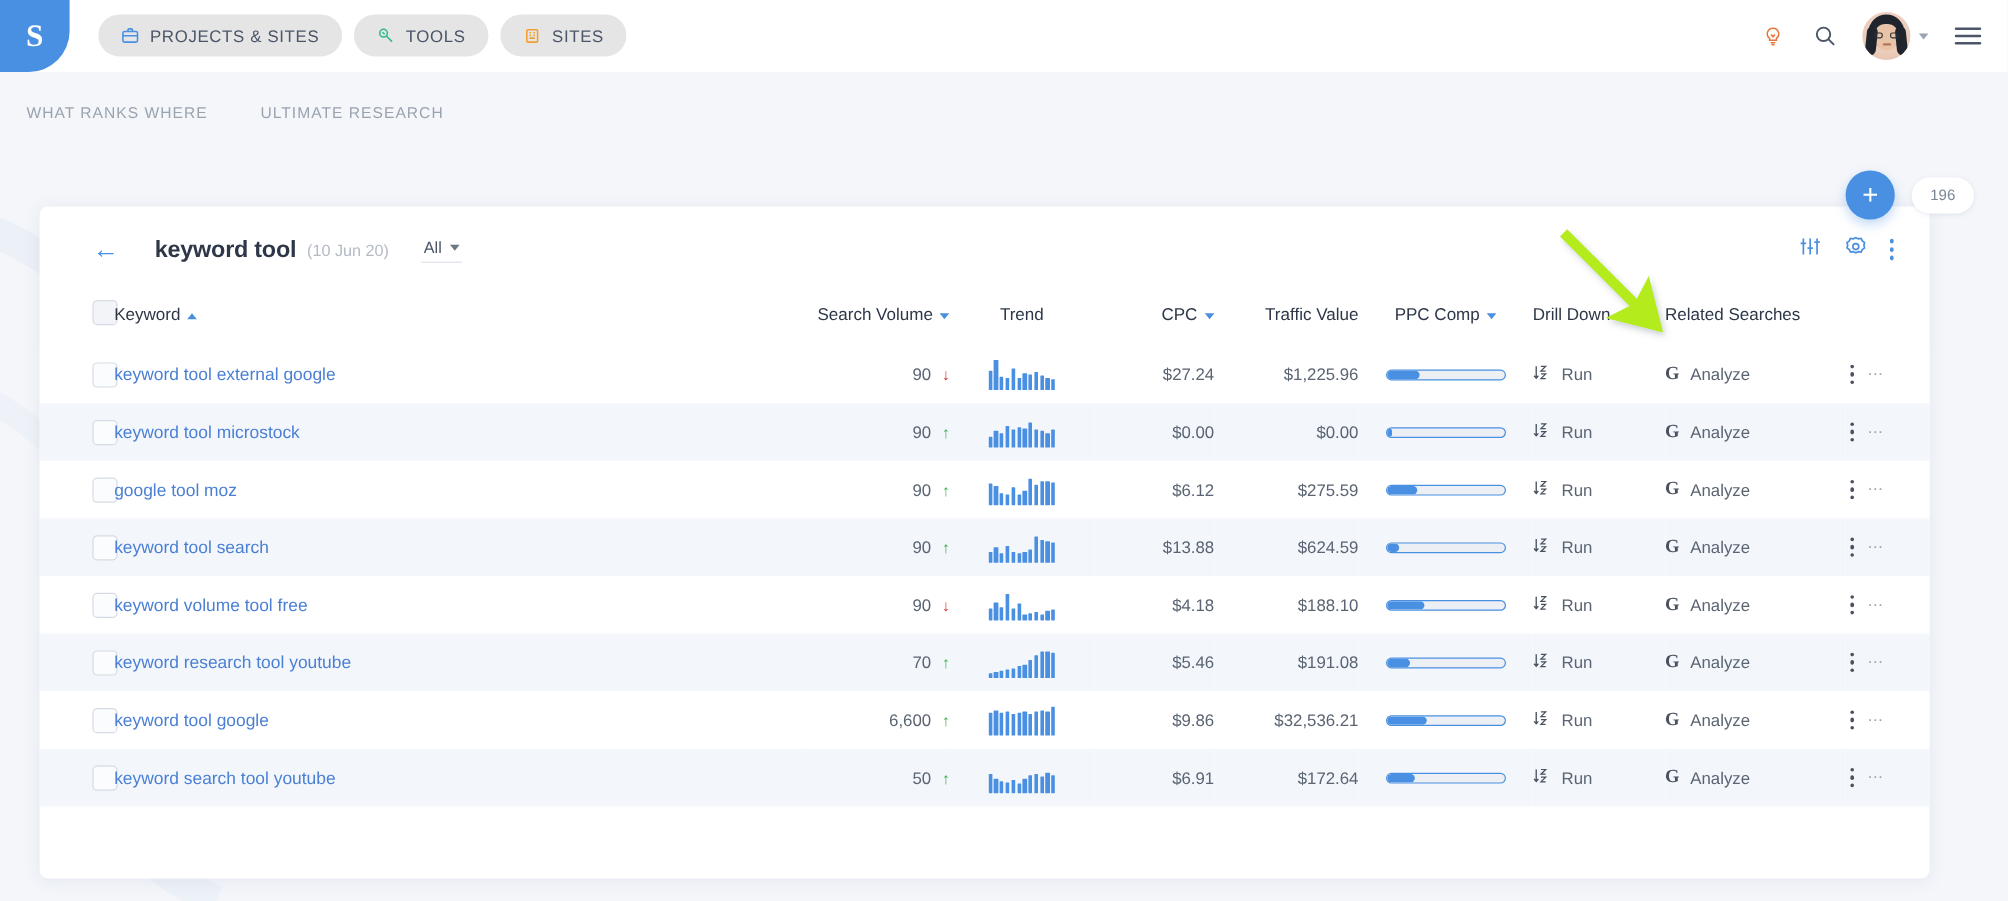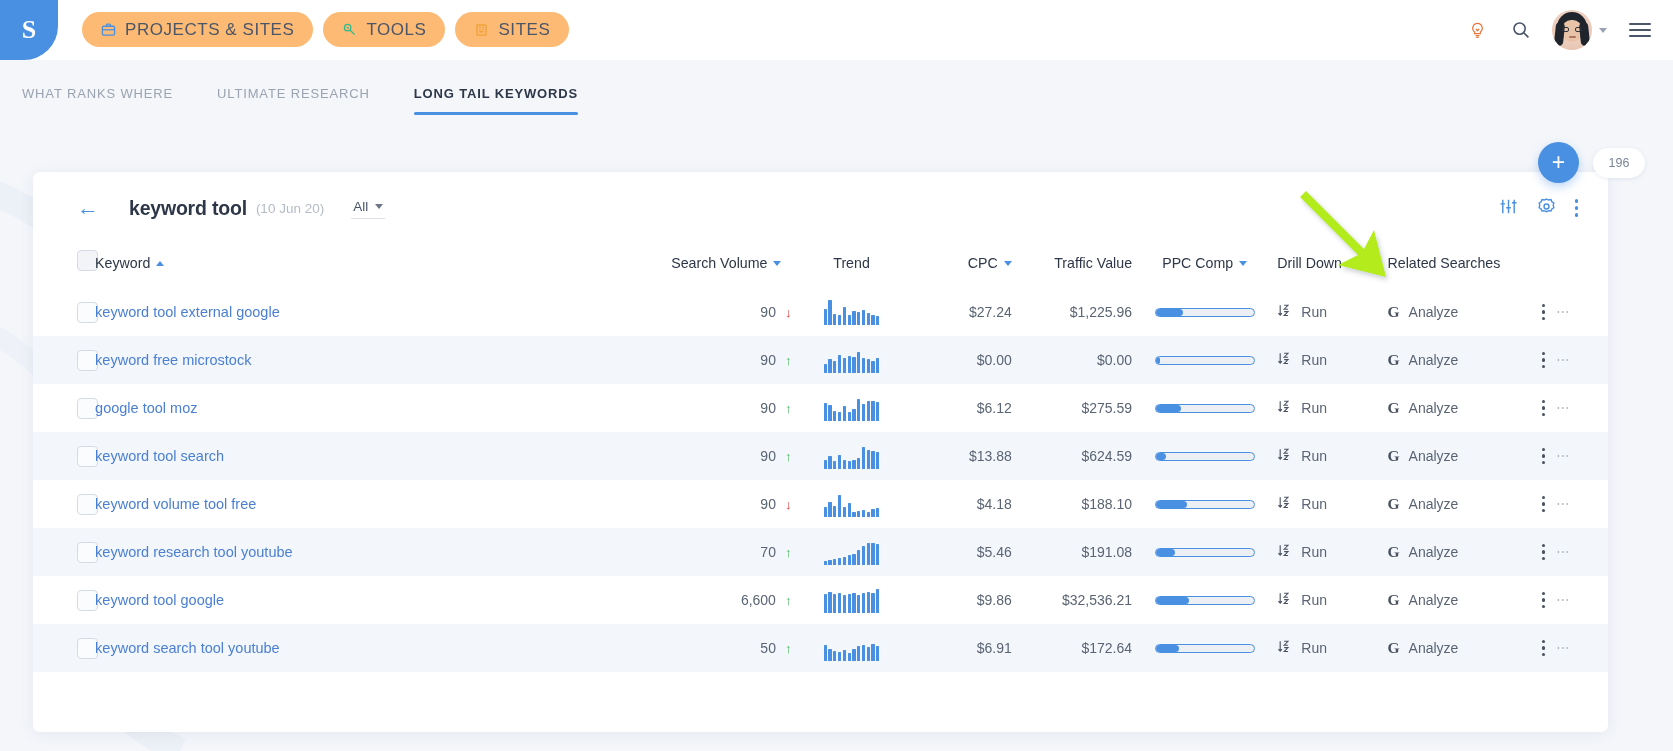--- a/index.html
+++ b/index.html
@@ -27,22 +27,22 @@
     background: #4a90e2;
     border-bottom-right-radius: 34px; border-top-right-radius: 0;
     display: flex; align-items: center; justify-content: center;
   }
   .logo-glyph { font-size: 26px; font-weight: bold; color: #fff; line-height: 1; font-family: "Liberation Serif", serif; }
 
   .nav-pills { position: absolute; left: 82px; top: 12px; display: flex; gap: 10px; }
   .pill {
     display: flex; align-items: center; gap: 9px;
     height: 35px; padding: 0 19px; border-radius: 18px;
-    background: #fdba74; color: #4a5568;
-    font-size: 17px; letter-spacing: .55px; cursor: pointer;
+    background: #e5e5e5; color: #4a5568;
+    font-size: 14px; letter-spacing: .55px; cursor: pointer;
     white-space: nowrap;
   }
   .pill svg { display: block; }
 
   .top-right { position: absolute; right: 18px; top: 0; height: 60px; display: flex; align-items: center; gap: 18px; }
   .icon-btn { width: 26px; height: 26px; display: flex; align-items: center; justify-content: center; cursor: pointer; }
   .avatar-wrap { display: flex; align-items: center; gap: 7px; cursor: pointer; }
   .avatar {
     width: 40px; height: 40px; border-radius: 50%;
     background: radial-gradient(circle at 50% 38%, #f6ded2 0%, #eccdbc 55%, #e3bda8 100%);
@@ -112,21 +112,21 @@
     font-size: 14.2px; color: #2d3748; font-weight: normal;
     padding: 6px 0 17px 0; text-align: left; vertical-align: bottom;
     white-space: nowrap;
   }
   .th-sort { display: inline-flex; align-items: center; gap: 6px; cursor: pointer; }
   .sort-up { width:0;height:0;border-left:4px solid transparent;border-right:4px solid transparent;border-bottom:5px solid #4a90e2; }
   .sort-dn { width:0;height:0;border-left:4px solid transparent;border-right:4px solid transparent;border-top:5px solid #4a90e2; }
 
   .c-chk   { width: 62px;  padding-left: 44px; }
   .c-kw    { width: 575px; }
-  .c-sv    { width: 120px; text-align: left; }
+  .c-sv    { width: 120px; text-align: right; }
   .c-tr    { width: 120px; text-align: center !important; }
   .c-cpc   { width: 100px; text-align: right !important; }
   .c-tv    { width: 120px; text-align: right !important; }
   .c-ppc   { width: 145px; text-align: center !important; }
   .c-dd    { width: 110px; text-align: left; }
   .c-rs    { width: 150px; text-align: left !important; }
   .c-act   { width: 70px;  text-align: center !important; }
 
   thead .c-sv .th-sort, thead .c-cpc .th-sort, thead .c-ppc .th-sort { }
   thead .c-sv, thead .c-cpc { padding-right: 0; }
@@ -254,21 +254,20 @@
         <span></span>
         <span></span>
     </div>
   </div>
 </div>
 
 <div class="tabbar">
   <div class="tabs">
     <div class="tab">WHAT RANKS WHERE</div>
     <div class="tab">ULTIMATE RESEARCH</div>
-    <div class="tab active">LONG TAIL KEYWORDS</div>
   </div>
 
   <div class="fab-row">
     <div class="fab">
       <span class="fab-plus">+</span>
     </div>
     <div class="count-pill">196</div>
   </div>
 </div>
 
@@ -405,21 +404,21 @@
                 <b></b>
               </span>
               <span class="dots3">⋯</span>
             </div>
           </td>
         </tr>
         <tr>
           <td class="c-chk">
             <span class="chk"></span>
           </td>
-          <td class="c-kw"><a class="kw-link">keyword free microstock</a></td>
+          <td class="c-kw"><a class="kw-link">keyword tool microstock</a></td>
           <td class="c-sv sv-cell"><span class="sv-num">90</span><span class="arrow-up">↑</span></td>
           <td class="c-tr">
             <div class="spark">
               <i style="height: 9px;"></i>
               <i style="height: 14px;"></i>
               <i style="height: 12px;"></i>
               <i style="height: 18px;"></i>
               <i style="height: 15px;"></i>
               <i style="height: 17px;"></i>
               <i style="height: 16px;"></i>

